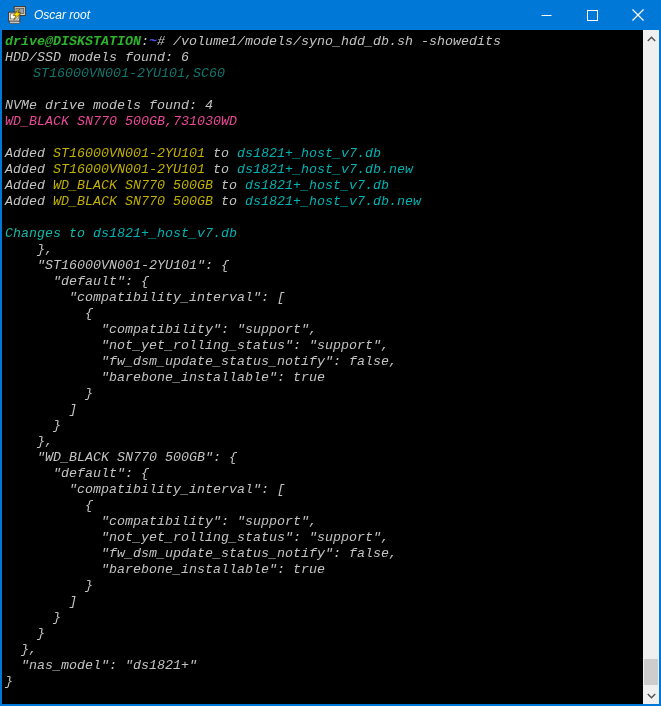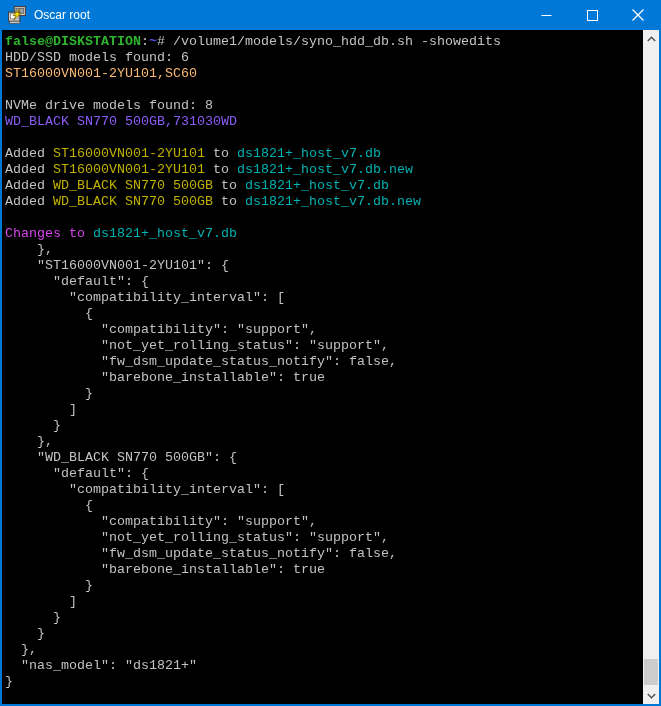--- a/index.html
+++ b/index.html
@@ -3,20 +3,21 @@
 <meta charset="utf-8">
 <style>
   * { box-sizing: border-box; margin: 0; padding: 0; }
   html, body { width: 661px; height: 706px; background: #222; }
   .window {
     position: relative;
     width: 661px; height: 706px;
     background: #0078d7; 
     font-family: "Liberation Sans", sans-serif;
     overflow: hidden;
+    font-style: italic;
   }
   
   .titlebar {
     position: absolute; left: 0; top: 0; right: 0; height: 30px;
     background: #0078d7;
     display: flex; align-items: center;
   }
   .app-icon { width: 18px; height: 18px; margin-left: 8px; margin-right: 8px; display: inline-flex; }
   .title-text { color: #ffffff; font-size: 12px; line-height: 30px; white-space: nowrap; }
   .caption-buttons { position: absolute; right: 0; top: 0; height: 30px; display: flex; }
@@ -87,33 +88,33 @@
       <div class="cap-btn">
         <svg width="12" height="12">
           <line x1="0.5" y1="0.5" x2="11.5" y2="11.5" stroke="#ffffff" stroke-width="1.2"></line>
           <line x1="11.5" y1="0.5" x2="0.5" y2="11.5" stroke="#ffffff" stroke-width="1.2"></line>
         </svg>
       </div>
     </div>
   </div>
 
   <div class="terminal" style="background: rgb(0, 0, 0);">
-    <pre id="term"><span style="color: rgb(45, 179, 45); font-weight: bold;">false@DISKSTATION</span><span style="color: rgb(194, 194, 194);">:</span><span style="color: rgb(81, 81, 232); font-weight: bold;">~</span><span style="color: rgb(194, 194, 194);"># </span><span style="color: rgb(194, 194, 194);">/volume1/models/syno_hdd_db.sh -showedits</span>
+    <pre id="term"><span style="color: rgb(45, 179, 45); font-weight: bold;">drive@DISKSTATION</span><span style="color: rgb(194, 194, 194);">:</span><span style="color: rgb(81, 81, 232); font-weight: bold;">~</span><span style="color: rgb(194, 194, 194);"># </span><span style="color: rgb(194, 194, 194);">/volume1/models/syno_hdd_db.sh -showedits</span>
 <span style="color: rgb(194, 194, 194);">HDD/SSD models found: 6</span>
-<span style="color: #fdba74;">ST16000VN001-2YU101,SC60</span>
+<span style="color: #0f766e; margin-left: 28px;">ST16000VN001-2YU101,SC60</span>
 
-<span style="color: rgb(194, 194, 194);">NVMe drive models found: 8</span>
-<span style="color: #8b5cf6;">WD_BLACK SN770 500GB,731030WD</span>
+<span style="color: rgb(194, 194, 194);">NVMe drive models found: 4</span>
+<span style="color: #ec4899;">WD_BLACK SN770 500GB,731030WD</span>
 
 <span style="color: rgb(194, 194, 194);">Added </span><span style="color: rgb(192, 176, 0);">ST16000VN001-2YU101</span><span style="color: rgb(194, 194, 194);"> to </span><span style="color: rgb(0, 178, 178);">ds1821+_host_v7.db</span>
 <span style="color: rgb(194, 194, 194);">Added </span><span style="color: rgb(192, 176, 0);">ST16000VN001-2YU101</span><span style="color: rgb(194, 194, 194);"> to </span><span style="color: rgb(0, 178, 178);">ds1821+_host_v7.db.new</span>
 <span style="color: rgb(194, 194, 194);">Added </span><span style="color: rgb(192, 176, 0);">WD_BLACK SN770 500GB</span><span style="color: rgb(194, 194, 194);"> to </span><span style="color: rgb(0, 178, 178);">ds1821+_host_v7.db</span>
 <span style="color: rgb(194, 194, 194);">Added </span><span style="color: rgb(192, 176, 0);">WD_BLACK SN770 500GB</span><span style="color: rgb(194, 194, 194);"> to </span><span style="color: rgb(0, 178, 178);">ds1821+_host_v7.db.new</span>
 
-<span style="color: #d946ef;">Changes to </span><span style="color: rgb(0, 178, 178);">ds1821+_host_v7.db</span>
+<span style="color: #14b8a6;">Changes to </span><span style="color: rgb(0, 178, 178);">ds1821+_host_v7.db</span>
 <span style="color: rgb(194, 194, 194);">    },</span>
 <span style="color: rgb(194, 194, 194);">    "ST16000VN001-2YU101": {</span>
 <span style="color: rgb(194, 194, 194);">      "default": {</span>
 <span style="color: rgb(194, 194, 194);">        "compatibility_interval": [</span>
 <span style="color: rgb(194, 194, 194);">          {</span>
 <span style="color: rgb(194, 194, 194);">            "compatibility": "support",</span>
 <span style="color: rgb(194, 194, 194);">            "not_yet_rolling_status": "support",</span>
 <span style="color: rgb(194, 194, 194);">            "fw_dsm_update_status_notify": false,</span>
 <span style="color: rgb(194, 194, 194);">            "barebone_installable": true</span>
 <span style="color: rgb(194, 194, 194);">          }</span>

